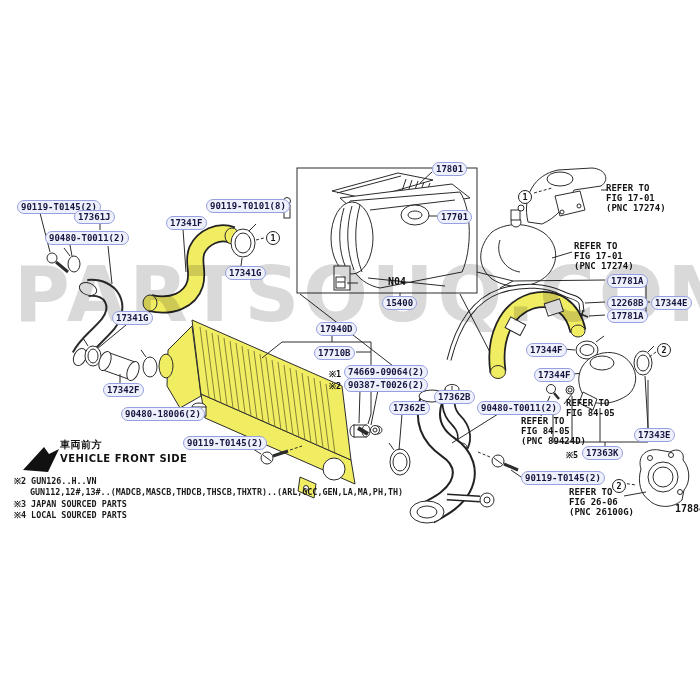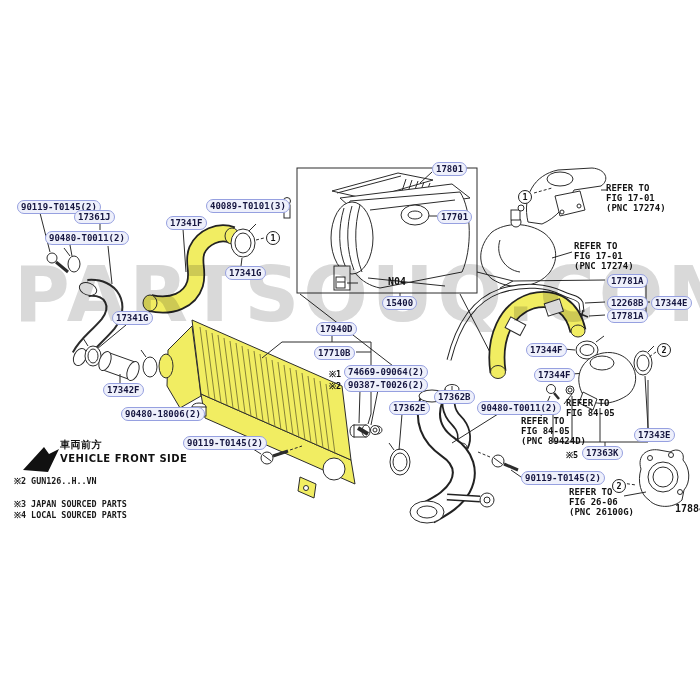--- a/index.html
+++ b/index.html
@@ -258,21 +258,21 @@
       <polygon points="23,470 44,447 49,454 59,449 48,472" fill="#111" stroke="none"></polygon>
     </g>
   </svg>
 
   <div id="watermark">PARTSOUQ.COM</div>
 
   <div class="lbl" style="left:17px;top:200px">90119-T0145(2)</div>
   <div class="lbl" style="left:74px;top:210px">17361J</div>
   <div class="lbl" style="left:45px;top:231px">90480-T0011(2)</div>
   <div class="lbl" style="left:166px;top:216px">17341F</div>
-  <div class="lbl" style="left:206px;top:199px">40089-T0101(3)</div>
+  <div class="lbl" style="left:206px;top:199px">90119-T0101(8)</div>
   <div class="lbl" style="left:225px;top:266px">17341G</div>
   <div class="lbl" style="left:432px;top:162px">17801</div>
   <div class="lbl" style="left:437px;top:210px">17701</div>
   <div class="lbl" style="left:382px;top:296px">15400</div>
   <div class="lbl" style="left:112px;top:311px">17341G</div>
   <div class="lbl" style="left:103px;top:383px">17342F</div>
   <div class="lbl" style="left:121px;top:407px">90480-18006(2)</div>
   <div class="lbl" style="left:183px;top:436px">90119-T0145(2)</div>
   <div class="lbl" style="left:316px;top:322px">17940D</div>
   <div class="lbl" style="left:314px;top:346px">17710B</div>
@@ -325,16 +325,17 @@
   <div class="ref" style="left:569px;top:487px">
     <div>REFER TO</div>
     <div>FIG 26-06</div>
     <div>(PNC 26100G)</div>
   </div>
 
   <div class="front" style="left:60px;top:438px">車両前方</div>
   <div class="front" style="left:60px;top:453px">VEHICLE FRONT SIDE</div>
 
   <div class="note" style="left:14px;top:475px">※2 GUN126..H..VN</div>
+  <div class="note" style="left:30px;top:487px">GUN112,12#,13#..(MADCB,MASCB,THDCB,THSCB,THXTR)..(ARL,GCC,GEN,LA,MA,PH,TH)</div>
   <div class="note" style="left:14px;top:498px">※3 JAPAN SOURCED PARTS</div>
   <div class="note" style="left:14px;top:509px">※4 LOCAL SOURCED PARTS</div>
 
 </div>
 
 </body></html>

